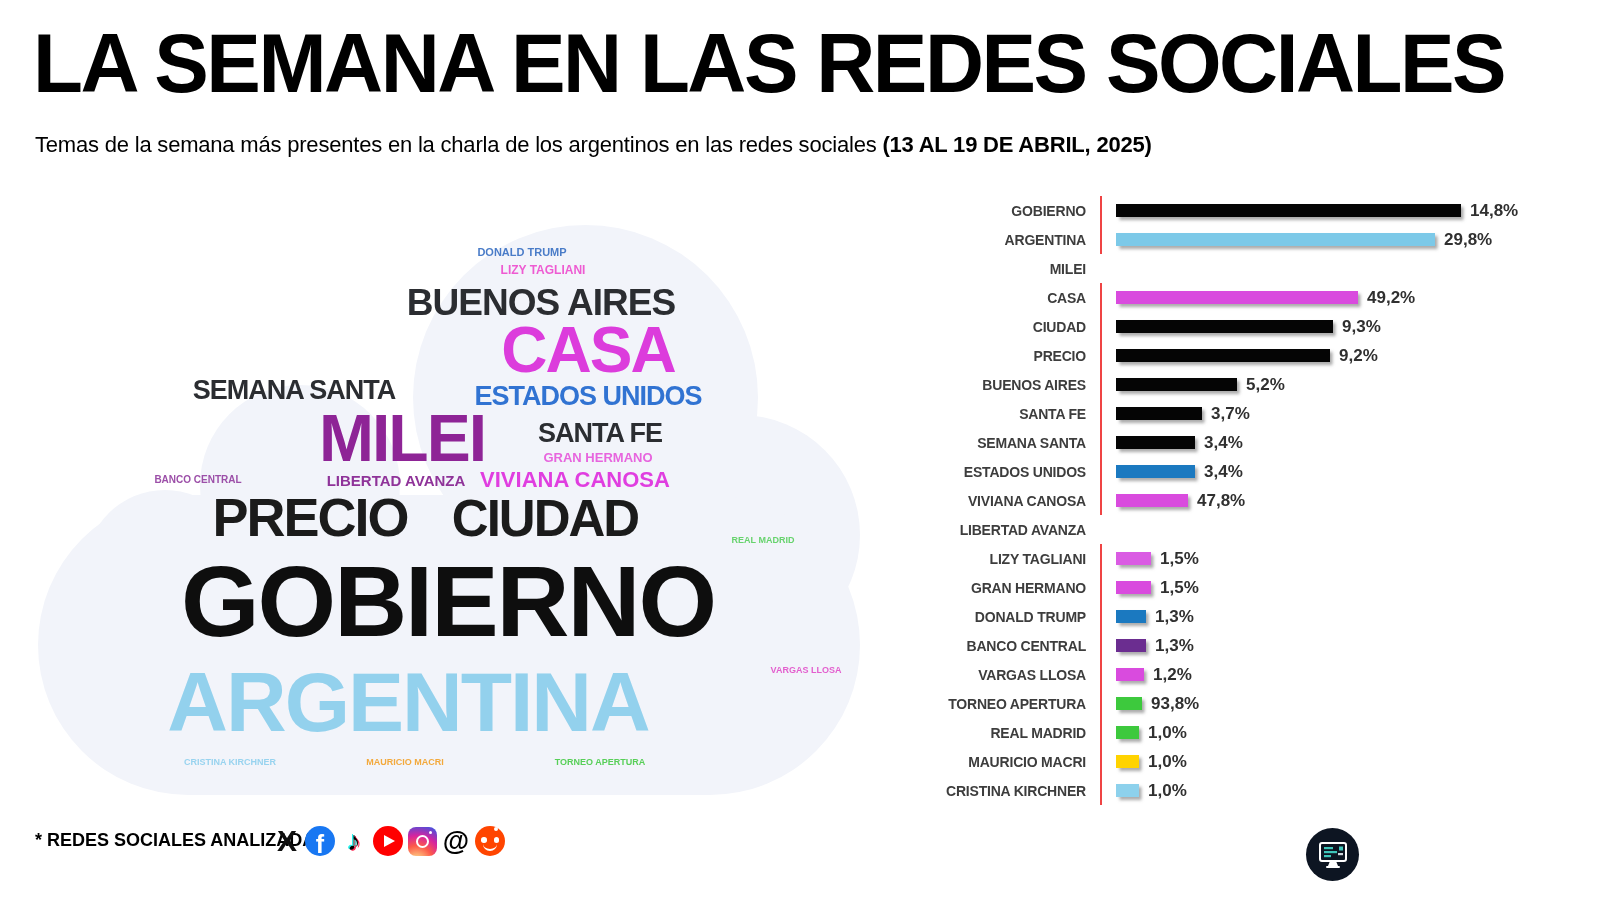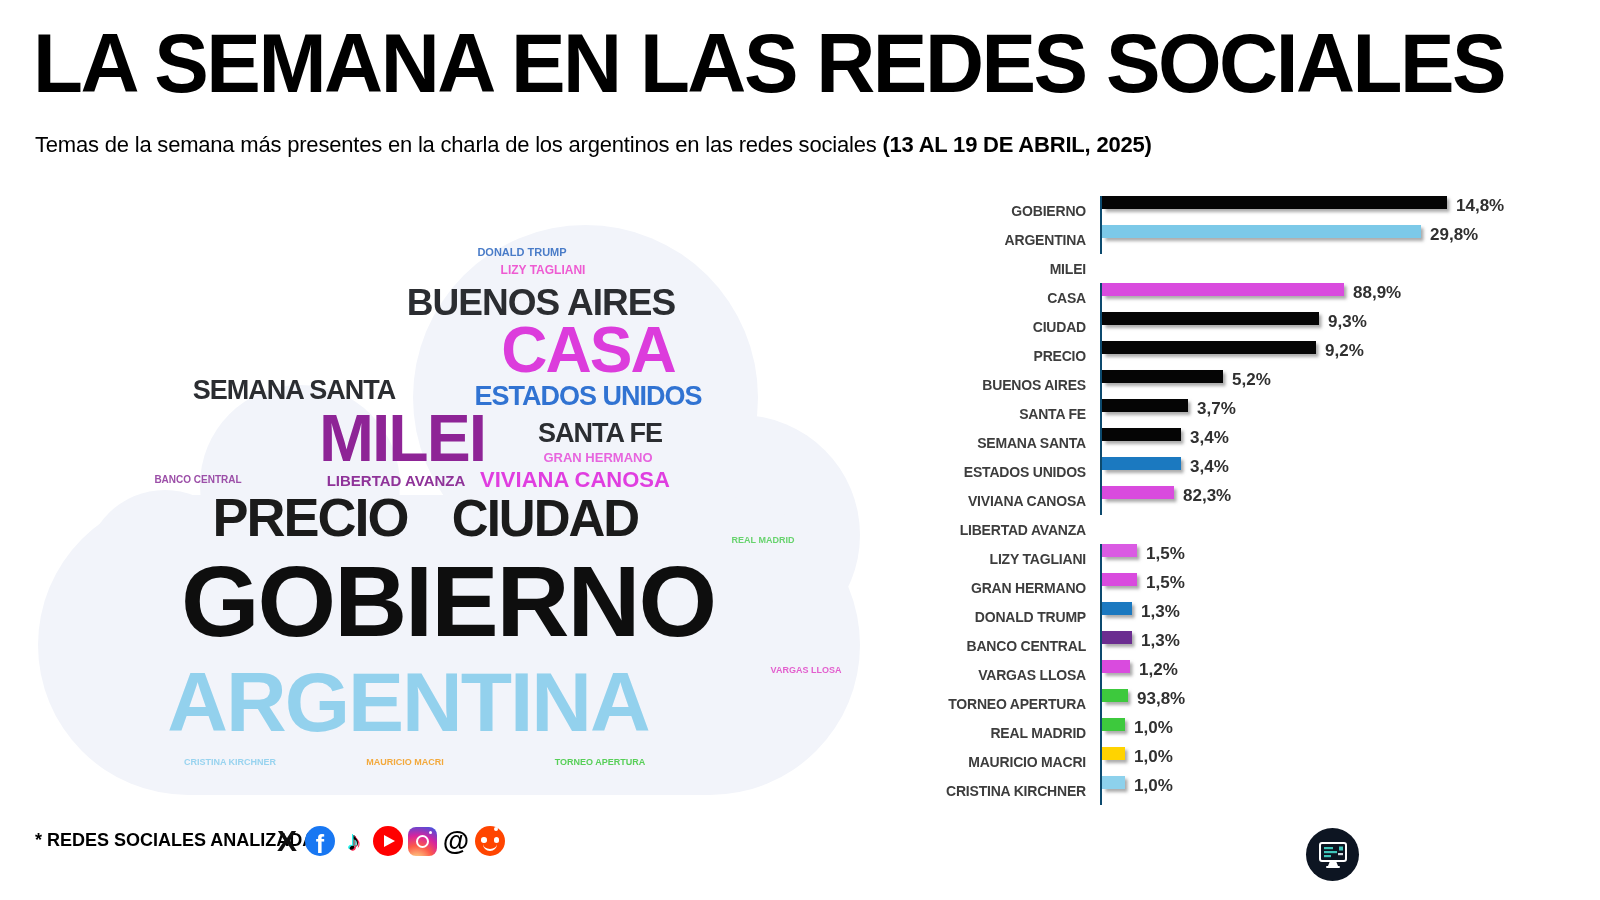--- a/index.html
+++ b/index.html
@@ -31,22 +31,22 @@
     transform:translate(-50%,-50%);line-height:1;
   }
   
   .chart{position:absolute;left:905px;top:196px;width:660px;}
   .crow{display:flex;align-items:center;height:29px;}
   .cat{
     width:195px;box-sizing:border-box;text-align:right;padding-right:14px;
     font-size:14px;font-weight:700;color:#3d3d3d;letter-spacing:-0.2px;white-space:nowrap;
   }
   .zone{
-    flex:1;height:100%;display:flex;
-    border-left:2px solid #0c4a6e;position:relative;
+    flex:1;height:100%;display:flex;align-items:center;
+    border-left:2px solid #ef4444;position:relative;padding-left:14px;
   }
   .bar{height:13px;box-shadow:2.5px 3px 3px rgba(100,100,100,.55);}
   .val{margin-left:9px;font-size:17px;font-weight:700;color:#303030;white-space:nowrap;}
   
   .note{position:absolute;left:35px;top:830px;font-size:18px;font-weight:800;color:#000;}
   .icons{position:absolute;left:270px;top:822px;height:38px;display:flex;align-items:center;gap:2px;}
   .icons > span{display:inline-flex;align-items:center;justify-content:center;width:32px;height:32px;}
   .ic-x{font-size:30px;font-weight:900;color:#0f0f0f;letter-spacing:-2px;}
   .ic-fb{width:30px;height:30px;border-radius:50%;background:#1877F2;color:#fff;
          font-size:25px;font-weight:800;display:flex;align-items:flex-end;justify-content:center;line-height:.98;overflow:hidden;}
@@ -127,21 +127,21 @@
           <span class="val">29,8%</span>
         </div>
       </div>
       <div class="crow">
         <div class="cat">MILEI</div>
       </div>
       <div class="crow">
         <div class="cat">CASA</div>
         <div class="zone">
           <div class="bar" style="width: 242px; background: rgb(217, 75, 222);"></div>
-          <span class="val">88,9%</span>
+          <span class="val">49,2%</span>
         </div>
       </div>
       <div class="crow">
         <div class="cat">CIUDAD</div>
         <div class="zone">
           <div class="bar" style="width: 217px; background: rgb(5, 5, 5);"></div>
           <span class="val">9,3%</span>
         </div>
       </div>
       <div class="crow">
@@ -176,21 +176,21 @@
         <div class="cat">ESTADOS UNIDOS</div>
         <div class="zone">
           <div class="bar" style="width: 79px; background: rgb(27, 121, 192);"></div>
           <span class="val">3,4%</span>
         </div>
       </div>
       <div class="crow">
         <div class="cat">VIVIANA CANOSA</div>
         <div class="zone">
           <div class="bar" style="width: 72px; background: rgb(217, 75, 222);"></div>
-          <span class="val">82,3%</span>
+          <span class="val">47,8%</span>
         </div>
       </div>
       <div class="crow">
         <div class="cat">LIBERTAD AVANZA</div>
       </div>
       <div class="crow">
         <div class="cat">LIZY TAGLIANI</div>
         <div class="zone">
           <div class="bar" style="width: 35px; background: rgb(218, 91, 227);"></div>
           <span class="val">1,5%</span>

